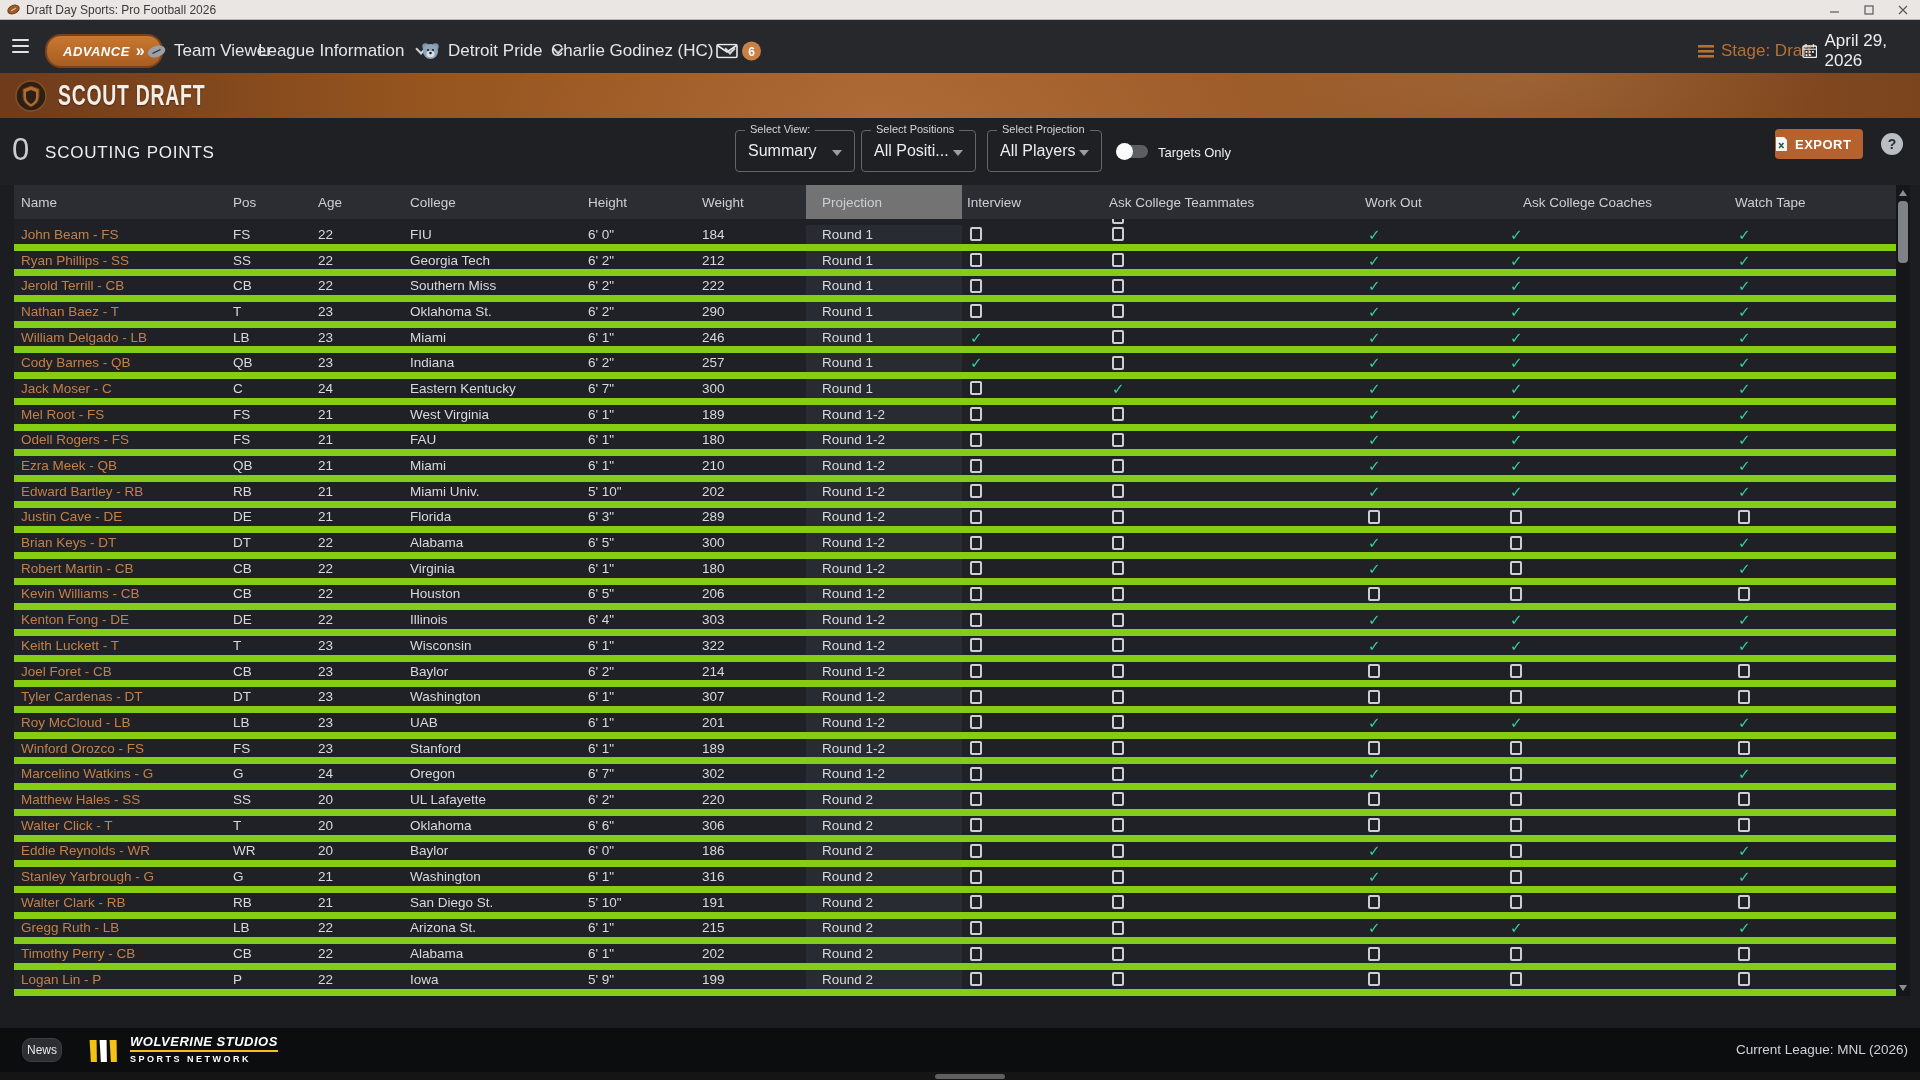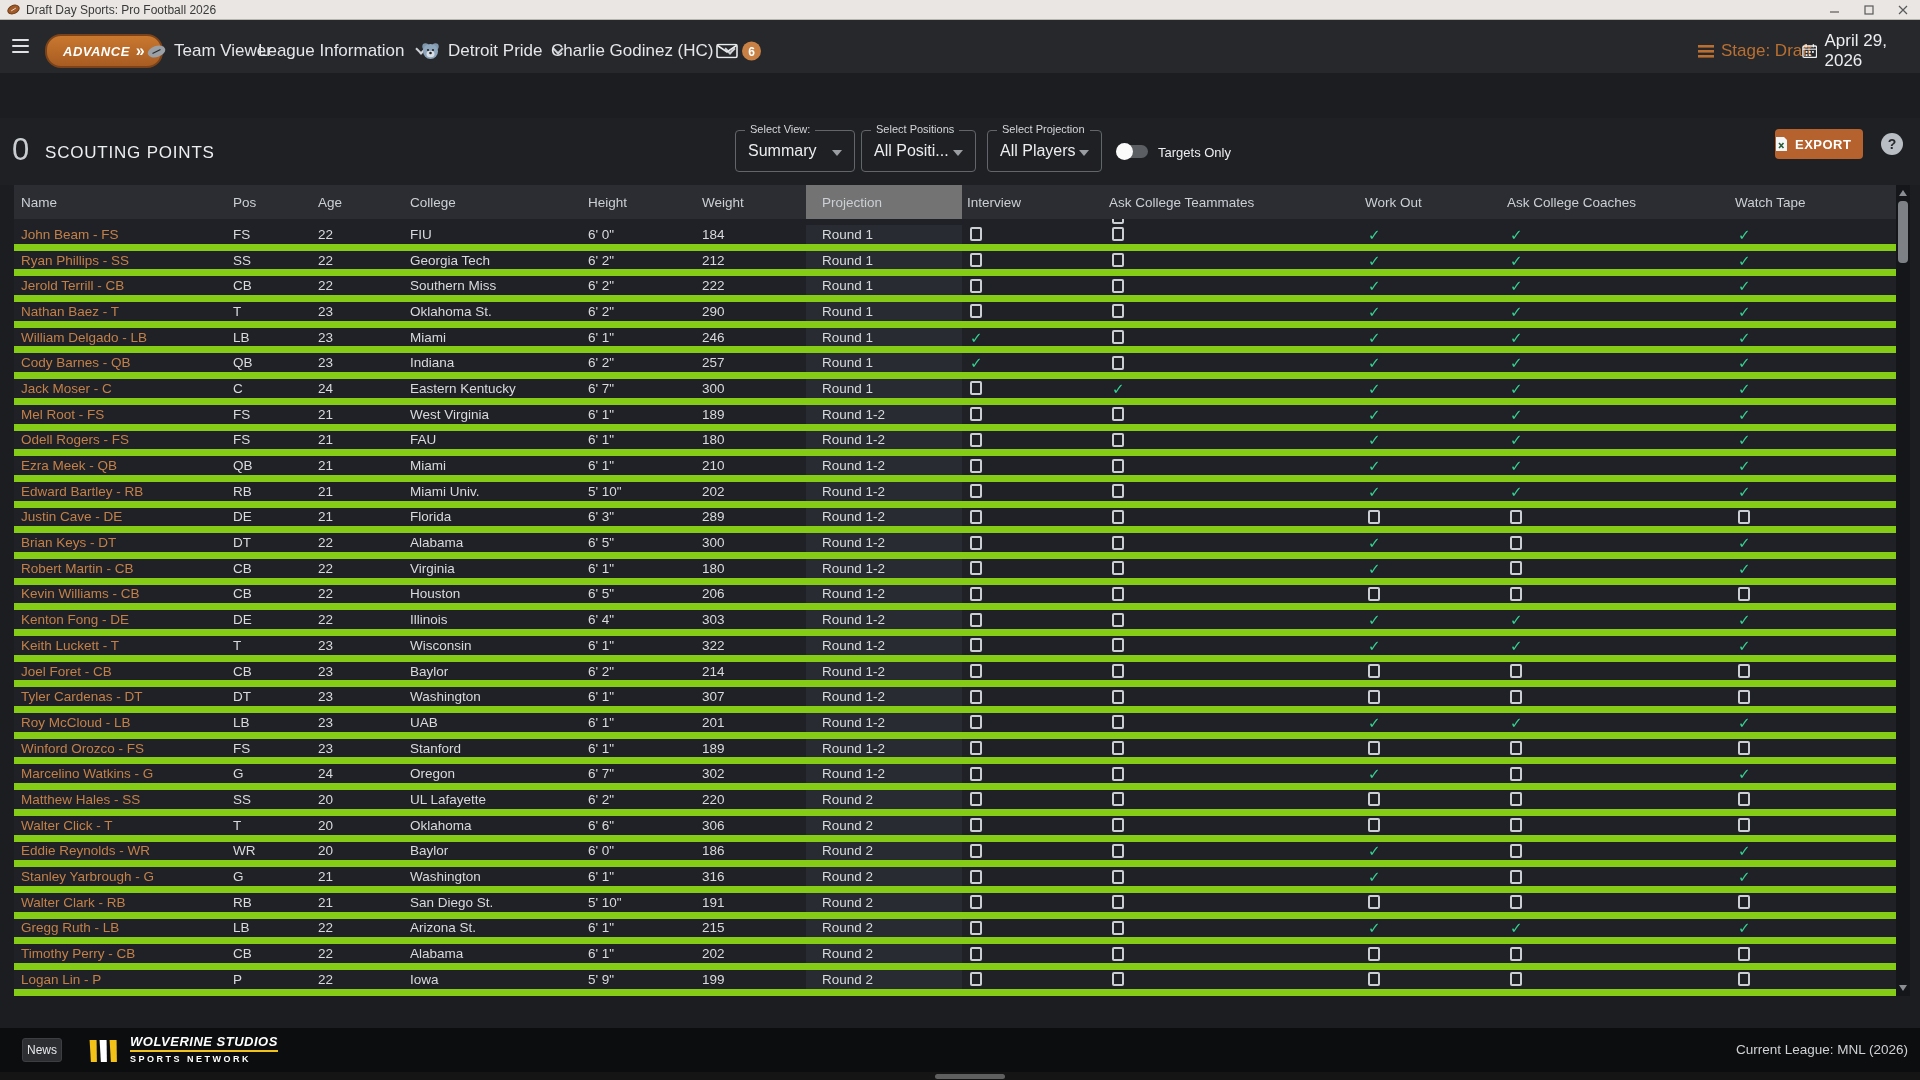--- a/index.html
+++ b/index.html
@@ -68,21 +68,21 @@
 
   
   .vscroll{position:absolute;left:1896px;top:185px;width:14px;height:811px;background:#141619;}
   .arr{position:absolute;left:3px;width:0;height:0;border-left:4px solid transparent;border-right:4px solid transparent;cursor:pointer;}
   .arr.up{top:5px;border-bottom:6px solid #8a8e94;}
   .arr.down{bottom:5px;border-top:6px solid #8a8e94;}
   .thumb{position:absolute;left:2px;top:16px;width:10px;height:62px;background:#7e8287;border-radius:4px;cursor:pointer;}
 
   
   .footer{position:absolute;left:0;top:1028px;width:1920px;height:44px;background:#0c0d0e;display:flex;align-items:center;}
-  .news-btn{position:absolute;left:22px;top:10px;width:40px;height:24px;background:#2c2e31;border:1px solid #3c3e42;border-radius:3px;color:#e8eaec;font-size:12px;display:flex;align-items:center;justify-content:center;cursor:pointer;}
+  .news-btn{position:absolute;left:22px;top:10px;width:40px;height:24px;background:#2c2e31;border:1px solid #3c3e42;border-radius:9px;color:#e8eaec;font-size:12px;display:flex;align-items:center;justify-content:center;cursor:pointer;}
   .wlogo{position:absolute;left:88px;top:6px;display:flex;align-items:flex-end;gap:8px;}
   .wlogo .mark{display:flex;}
   .wlogo .lines{display:flex;flex-direction:column;justify-content:center;}
   .wlogo .l1{color:#fff;font-size:13px;font-weight:bold;font-style:italic;letter-spacing:.5px;border-bottom:2px solid #f2c218;padding-bottom:1px;}
   .wlogo .l2{color:#fff;font-size:9px;font-weight:bold;letter-spacing:2.5px;margin-top:2px;}
   .cur-league{position:absolute;right:12px;top:14px;color:#cfd2d5;font-size:13.5px;}
   .taskbar{position:absolute;left:0;top:1072px;width:1920px;height:8px;background:#151515;}
   .taskbar .handle{position:absolute;left:935px;top:2px;width:70px;height:5px;border-radius:3px;background:#5f5f5f;cursor:pointer;}
 </style>
 </head>
@@ -177,20 +177,30 @@
           <rect x="4" y="8" width="2" height="2" fill="#eceef0"></rect>
           <rect x="7.5" y="8" width="2" height="2" fill="#eceef0"></rect>
           <rect x="11" y="8" width="2" height="2" fill="#eceef0"></rect>
           <rect x="4" y="11.5" width="2" height="2" fill="#eceef0"></rect>
           <rect x="7.5" y="11.5" width="2" height="2" fill="#eceef0"></rect>
         </svg>
       <span>April 29, 2026</span>
     </div>
   </div>
 
+  <div class="banner">
+    <svg class="emblem" width="32" height="32" viewBox="0 0 32 32">
+      <circle cx="16" cy="16" r="15" fill="#2b2017" stroke="#8a4d20" stroke-width="1.5"></circle>
+      <path d="M16 6 L24 9 L24 16 C24 22 20 25 16 27 C12 25 8 22 8 16 L8 9 Z" fill="#b26a2e" stroke="#6e3a14" stroke-width="1"></path>
+      <path d="M16 10 L21 12 L21 16.5 C21 20.5 18.6 22.6 16 24 C13.4 22.6 11 20.5 11 16.5 L11 12 Z" fill="#2b2017"></path>
+    </svg>
+    <div class="banner-inner">
+      <span class="banner-title">SCOUT DRAFT</span>
+    </div>
+  </div>
 
   <div class="toolbar">
     <span class="points-value">0</span>
     <span class="points-label">SCOUTING POINTS</span>
 
     <div class="ddl" style="left:735px;width:120px;">
       <span class="lab">Select View:</span>
       <span class="val">Summary</span>
       <span class="tri"></span>
     </div>
@@ -227,21 +237,21 @@
         <div class="cell c-name">Name</div>
         <div class="cell c-pos">Pos</div>
         <div class="cell c-age">Age</div>
         <div class="cell c-college">College</div>
         <div class="cell c-height">Height</div>
         <div class="cell c-weight">Weight</div>
         <div class="cell c-proj">Projection</div>
         <div class="cell c-check" style="padding-left: 5px; display: flex; align-items: center; height: 100%;">Interview</div>
         <div class="cell c-check" style="padding-left: 5px; display: flex; align-items: center; height: 100%;">Ask College Teammates</div>
         <div class="cell c-check" style="padding-left: 5px; display: flex; align-items: center; height: 100%;">Work Out</div>
-        <div class="cell c-check" style="padding-left: 5px; display: flex; align-items: center; height: 100%;">Ask College Coaches</div>
+        <div class="cell c-check" style="padding-left: 5px; display: flex; align-items: center; height: 100%; margin-left: 16px;">Ask College Coaches</div>
         <div class="cell c-check" style="padding-left: 5px; display: flex; align-items: center; height: 100%;">Watch Tape</div>
       </div>
     <div class="sliver">
         <span class="box"></span>
       </div>
     <div class="tbody">
         <div class="trow">
           <div class="cell c-name"><span class="namelink">John Beam - FS</span></div>
           <div class="cell c-pos">FS</div>
           <div class="cell c-age">22</div>

